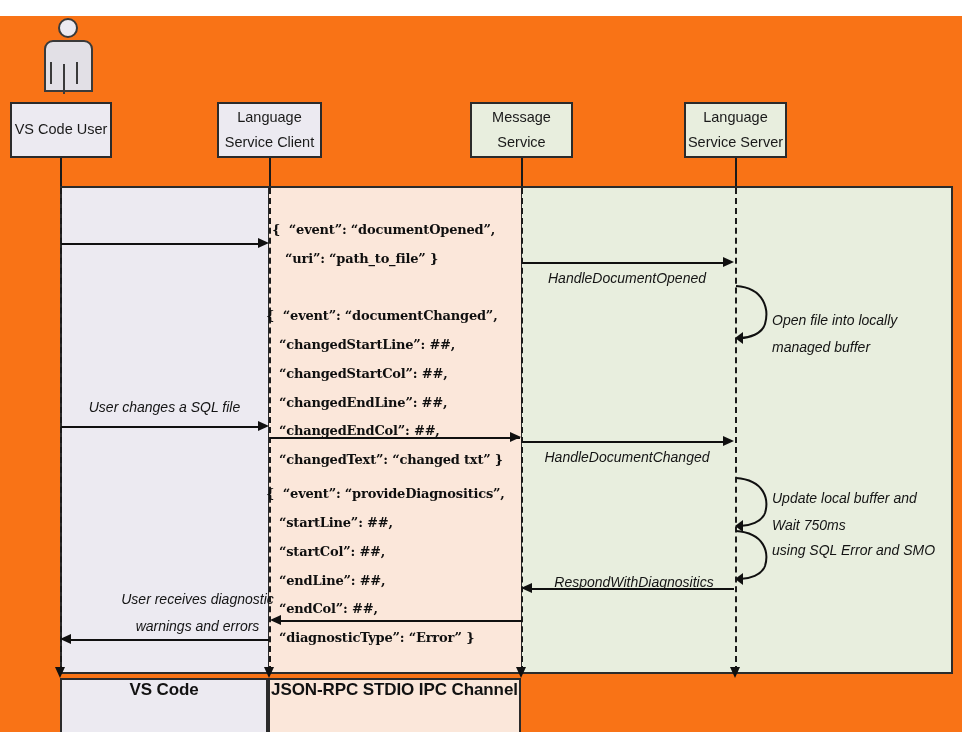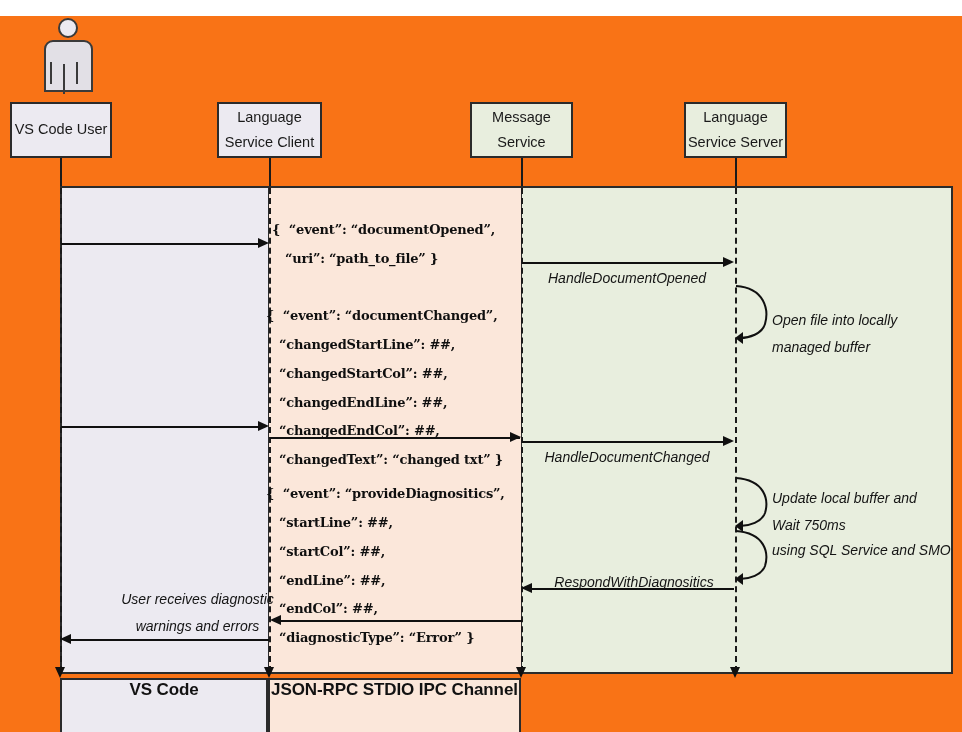--- a/index.html
+++ b/index.html
@@ -274,20 +274,21 @@
     <div>managed buffer</div>
   </div>
 
   <div class="json-block" style="left:266px; top:286px;">{  “event”: “documentChanged”,
    “changedStartLine”: ##,
    “changedStartCol”: ##,
    “changedEndLine”: ##,
    “changedEndCol”: ##,
    “changedText”: “changed txt” }</div>
 
+  <div class="msg-label" style="left:60px; top:383px; width:209px;">User changes a SQL file</div>
   <div class="arrow-line" style="left:61px; top:410px; width:198px;"></div>
   <div class="arrowhead-r" style="left:258px; top:405px;"></div>
 
   <div class="arrow-line" style="left:270px; top:421px; width:250px;"></div>
   <div class="arrowhead-r" style="left:510px; top:416px;"></div>
 
   <div class="arrow-line" style="left:522px; top:425px; width:202px;"></div>
   <div class="arrowhead-r" style="left:723px; top:420px;"></div>
   <div class="msg-label" style="left:522px; top:433px; width:210px;">HandleDocumentChanged</div>
 
@@ -302,21 +303,21 @@
     <div>Wait 750ms</div>
   </div>
 
   <div class="selfloop" style="left:735px; top:513px;">
     <svg width="40" height="58" viewBox="0 0 40 58">
       <path d="M1,2 C30,4 34,24 30,37 C27,46 14,50 5,50" fill="none" stroke="#101010" stroke-width="2"></path>
       <polygon points="8,44 8,56 0,50" fill="#101010"></polygon>
     </svg>
   </div>
   <div class="note-label" style="left:772px; top:521px;">
-    <div>using SQL Service and SMO</div>
+    <div>using SQL Error and SMO</div>
   </div>
 
   <div class="json-block" style="left:266px; top:464px;">{  “event”: “provideDiagnositics”,
    “startLine”: ##,
    “startCol”: ##,
    “endLine”: ##,
    “endCol”: ##,
    “diagnosticType”: “Error” }</div>
 
   <div class="arrow-line" style="left:531px; top:572px; width:203px;"></div>

